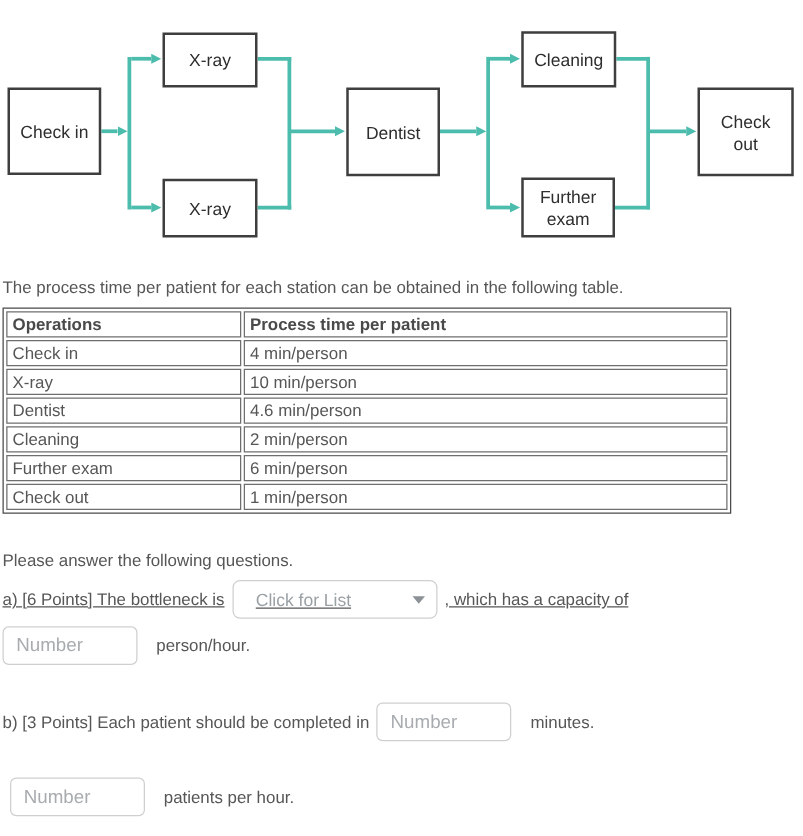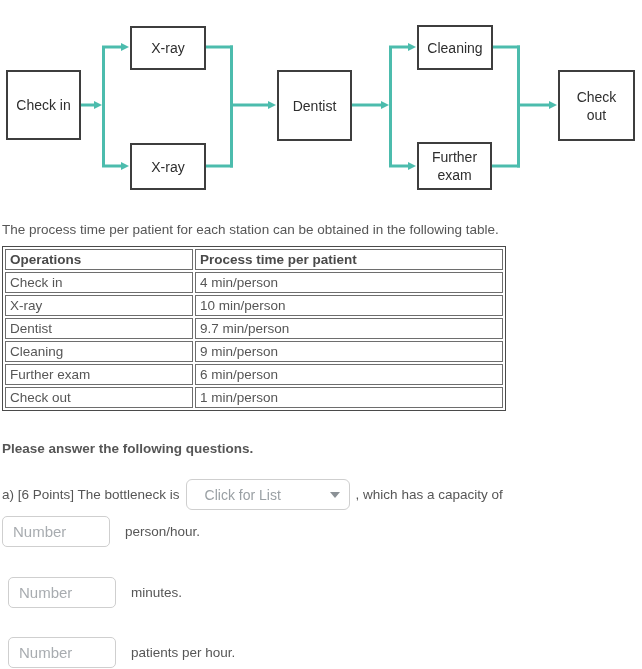--- a/index.html
+++ b/index.html
@@ -16,37 +16,37 @@
   .fbox {
     position: absolute; border: 2px solid #3e3e3e; background: #ffffff;
     display: flex; align-items: center; justify-content: center;
     text-align: center; color: #2e2e2e; font-size: 14px; line-height: 18px;
   }
   .wrap-words { word-spacing: 600px; }
 
   
   .caption { margin: 12px 0 0 2px; line-height: 16px; }
   table.process {
-    margin: 8px 0 4px 2px; width: 504px;
+    margin: 8px 0 4px 2px; width: 583px;
     border-collapse: separate; border-spacing: 2px;
     border: 1px solid #4a4a4a; background: #ffffff;
   }
   table.process th, table.process td {
     border: 1px solid #6e6e6e; padding: 1px 4px;
     line-height: 17px; text-align: left; font-size: 13.5px;
     color: #565656; font-weight: normal; white-space: nowrap;
   }
   table.process th { font-weight: bold; color: #4a4a4a; }
   .col-op { width: 188px; }
 
   
   .questions { margin-left: 2px; }
-  .lead { margin: 30px 0 0 0; line-height: 16px; font-weight: bold; }
+  .lead { margin: 30px 0 0 0; line-height: 16px; }
   .qrow { display: flex; align-items: center; }
-  .row-a1 { margin-top: 22px; }
+  .row-a1 { margin-top: 7px; text-decoration: underline; }
   .row-a2 { margin-top: 6px; }
   .row-b  { margin-top: 30px; }
   .row-c  { margin-top: 29px; }
   .qtext { white-space: pre; }
 
   .dropdown {
     width: 164px; height: 31px; margin: 0 6px;
     border: 1px solid #cfcfcf; border-radius: 6px; background: #fff;
     display: flex; align-items: center; justify-content: space-between;
     padding: 0 9px 0 18px; color: #9aa0a4; font-size: 14px; cursor: pointer;
@@ -134,25 +134,25 @@
   <tr>
     <td>Check in</td>
     <td>4 min/person</td>
   </tr>
   <tr>
     <td>X-ray</td>
     <td>10 min/person</td>
   </tr>
   <tr>
     <td>Dentist</td>
-    <td>9.7 min/person</td>
+    <td>4.6 min/person</td>
   </tr>
   <tr>
     <td>Cleaning</td>
-    <td>9 min/person</td>
+    <td>2 min/person</td>
   </tr>
   <tr>
     <td>Further exam</td>
     <td>6 min/person</td>
   </tr>
   <tr>
     <td>Check out</td>
     <td>1 min/person</td>
   </tr>
 </tbody>
@@ -169,20 +169,21 @@
     </div>
     <span class="qtext">, which has a capacity of</span>
   </div>
 
   <div class="qrow row-a2">
     <input class="num-input" type="text" placeholder="Number" style="">
     <span class="qtext gap-xl">person/hour.</span>
   </div>
 
   <div class="qrow row-b">
+    <span class="qtext">b) [3 Points] Each patient should be completed in</span>
     <input class="num-input gap-l" type="text" placeholder="Number" style="">
     <span class="qtext gap-xl">minutes.</span>
   </div>
 
   <div class="qrow row-c">
     <input class="num-input gap-l" type="text" placeholder="Number" style="">
     <span class="qtext gap-xl">patients per hour.</span>
   </div>
 </div>
 

